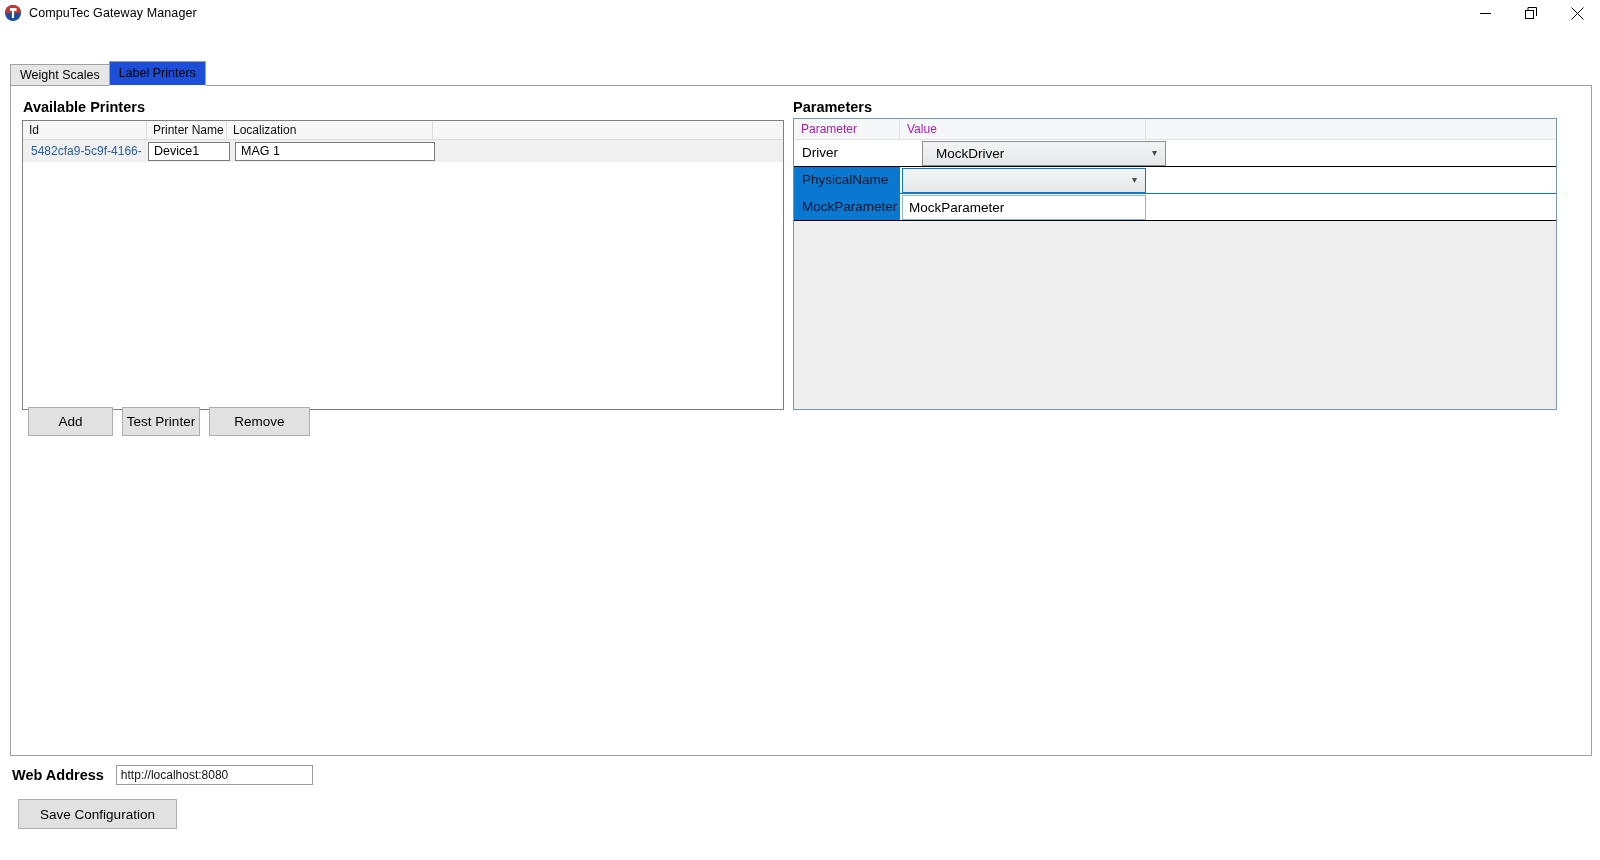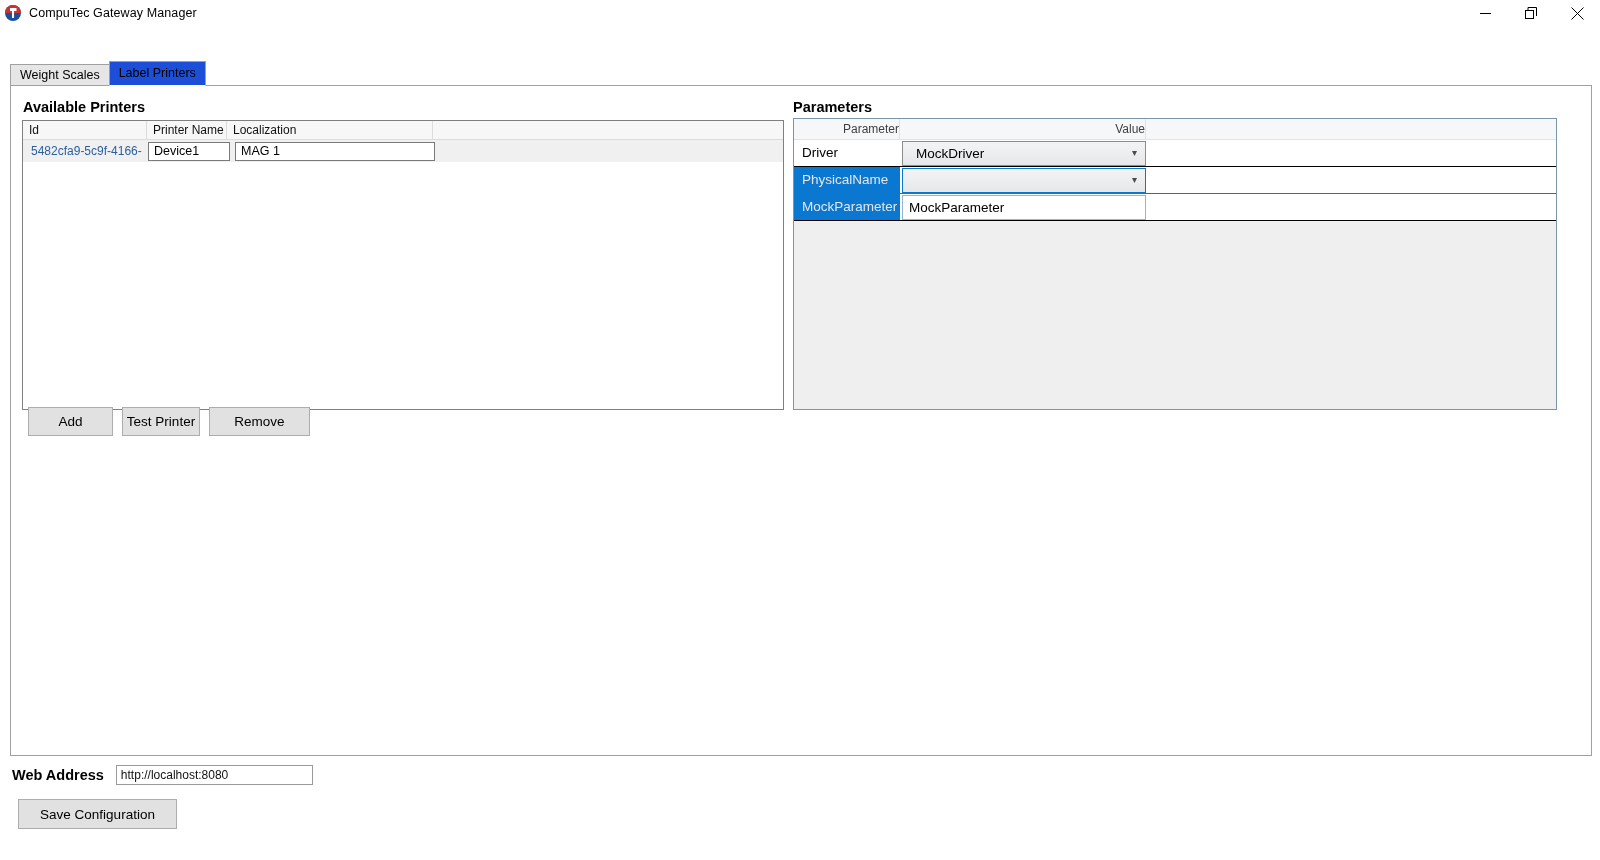--- a/index.html
+++ b/index.html
@@ -194,53 +194,52 @@
     background: #efefef;
   }
   .pg-header {
     display: flex;
     height: 21px;
     background: #f6f7f8;
     border-bottom: 1px solid #e0e3e6;
   }
   .pg-th {
     font-size: 12px;
-    color: #404040;
+    color: #a21caf;
     padding-left: 7px;
     line-height: 21px;
     border-right: 1px solid #e0e3e6;
     height: 21px;
     white-space: nowrap;
-    text-align: right;
   }
   .pg-th.c1 { width: 106px; }
   .pg-th.c2 { width: 246px; }
   .pg-th.c3 { flex: 1; border-right: none; }
 
   .pg-row {
     display: flex;
     height: 27px;
     border-bottom: 1px solid #000000;
     background: #ffffff;
     align-items: stretch;
   }
-  .pg-row.first { border-top: none; }
+  .pg-row.first { border-top: none; gap: 20px; }
   .pg-name {
     width: 106px;
     font-size: 13.5px;
     color: #000;
     padding-left: 8px;
     line-height: 26px;
     white-space: nowrap;
     overflow: hidden;
     background: #ffffff;
   }
   .pg-row.selected .pg-name {
     background: #0a78d1;
-    color: #e5e5e5;
+    color: #0f172a;
   }
   .pg-val {
     width: 246px;
     display: flex;
     align-items: center;
     background: #ffffff;
     position: relative;
   }
   .pg-tail { flex: 1; background: #ffffff; }
 

